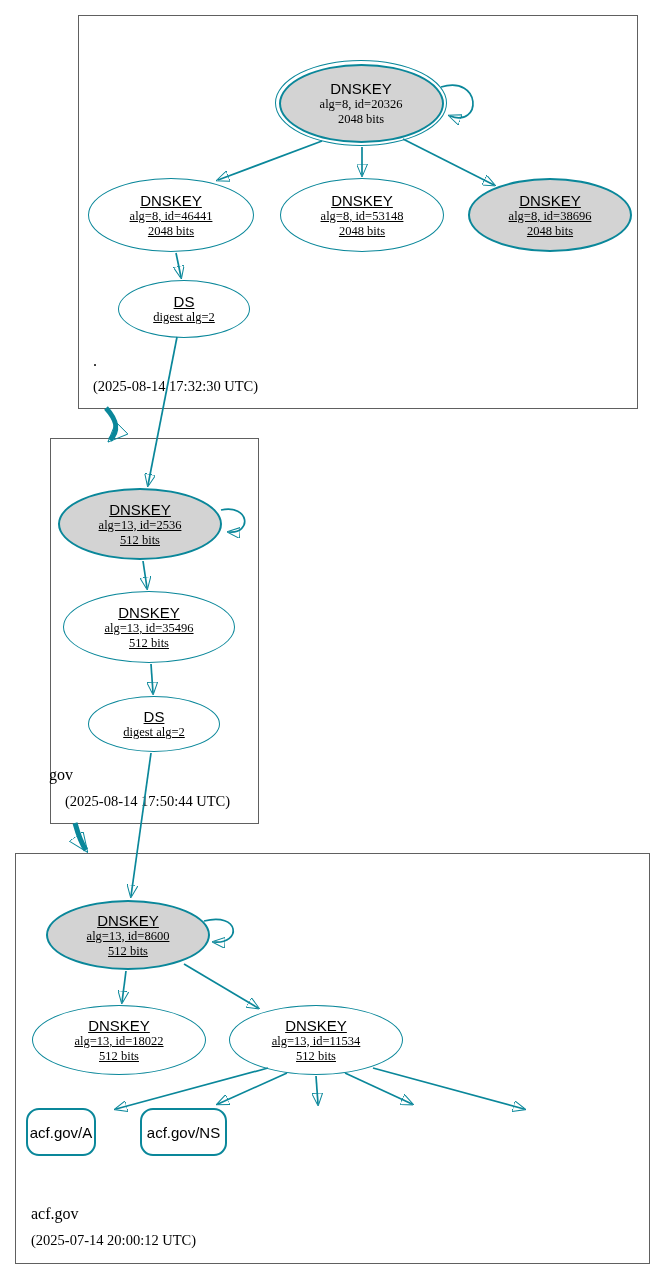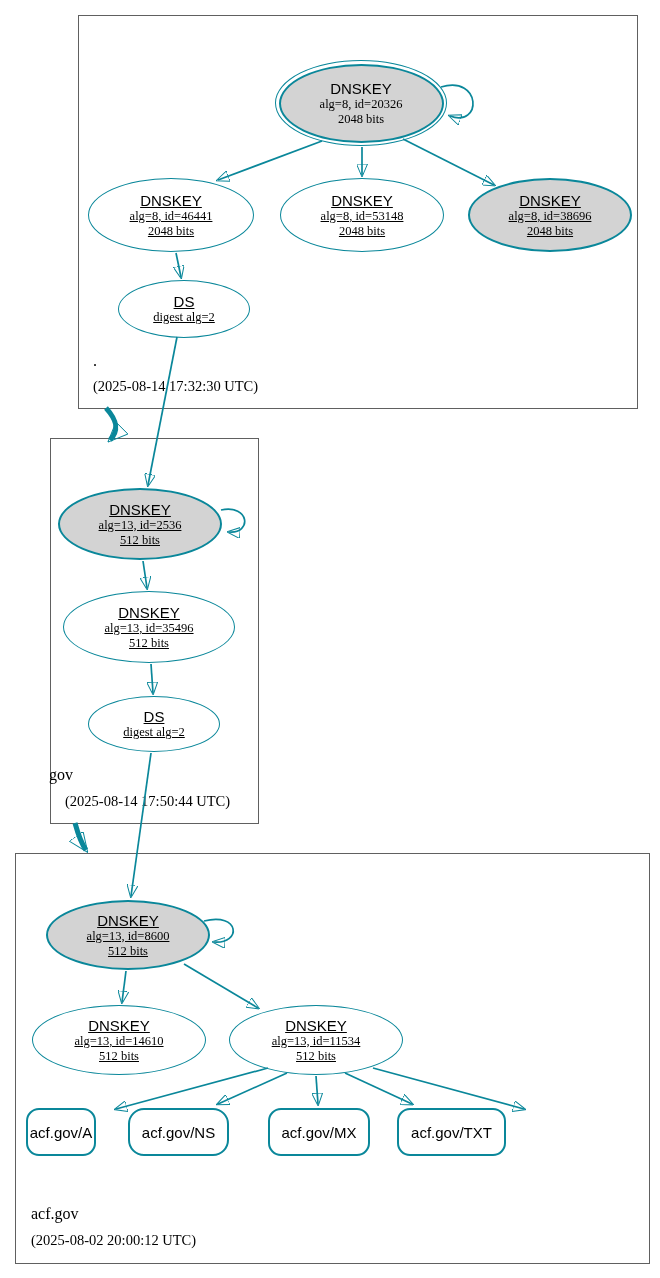--- a/index.html
+++ b/index.html
@@ -48,21 +48,21 @@
 
   <div class="zone-box" style="left:78px;top:15px;width:558px;height:392px;"></div>
   <div class="zone-box" style="left:50px;top:438px;width:207px;height:384px;"></div>
   <div class="zone-box" style="left:15px;top:853px;width:633px;height:409px;"></div>
 
   <div class="zone-name" style="left:93px;top:352px;">.</div>
   <div class="zone-ts" style="left:93px;top:378px;">(2025-08-14 17:32:30 UTC)</div>
   <div class="zone-name" style="left:49px;top:766px;">gov</div>
   <div class="zone-ts" style="left:65px;top:793px;">(2025-08-14 17:50:44 UTC)</div>
   <div class="zone-name" style="left:31px;top:1205px;">acf.gov</div>
-  <div class="zone-ts" style="left:31px;top:1232px;">(2025-08-02 20:00:12 UTC)</div>
+  <div class="zone-ts" style="left:31px;top:1232px;">(2025-07-14 20:00:12 UTC)</div>
 
   <div class="node double" style="left:275px;top:60px;width:172px;height:86px;">
     <div class="inner">
       <div class="node-title">DNSKEY</div>
       <div class="node-detail">alg=8, id=20326</div>
       <div class="node-detail">2048 bits</div>
     </div>
   </div>
   <div class="node" style="left:88px;top:178px;width:166px;height:74px;">
     <div class="node-title">DNSKEY</div>
@@ -99,33 +99,31 @@
     <div class="node-detail">digest alg=2</div>
   </div>
 
   <div class="node gray" style="left:46px;top:900px;width:164px;height:70px;">
     <div class="node-title">DNSKEY</div>
     <div class="node-detail">alg=13, id=8600</div>
     <div class="node-detail">512 bits</div>
   </div>
   <div class="node" style="left:32px;top:1005px;width:174px;height:70px;">
     <div class="node-title">DNSKEY</div>
-    <div class="node-detail">alg=13, id=14610</div>
+    <div class="node-detail">alg=13, id=18022</div>
     <div class="node-detail">512 bits</div>
   </div>
   <div class="node" style="left:229px;top:1005px;width:174px;height:70px;">
     <div class="node-title">DNSKEY</div>
     <div class="node-detail">alg=13, id=11534</div>
     <div class="node-detail">512 bits</div>
   </div>
 
   <div class="rrset" style="left:26px;top:1108px;width:70px;height:48px;">acf.gov/A</div>
-  <div class="rrset" style="left:128px;top:1108px;width:101px;height:48px;border-radius:16px;">acf.gov/NS</div>
-  <div class="rrset" style="left:268px;top:1108px;width:102px;height:48px;">acf.gov/MX</div>
-  <div class="rrset" style="left:397px;top:1108px;width:109px;height:48px;">acf.gov/TXT</div>
+  <div class="rrset" style="left:140px;top:1108px;width:87px;height:48px;">acf.gov/NS</div>
 
   <svg id="edges" width="660" height="1278" viewBox="0 0 660 1278">
     <defs>
       <marker id="arrow" markerUnits="userSpaceOnUse" markerWidth="13" markerHeight="11" viewBox="0 0 13 11" refX="11" refY="5.5" orient="auto">
         <path d="M0,0 L13,5.5 L0,11 z" fill="#0a879a"></path>
       </marker>
       <marker id="arrowBig" markerUnits="userSpaceOnUse" markerWidth="20" markerHeight="17" viewBox="0 0 20 17" refX="17" refY="8.5" orient="auto">
         <path d="M0,0 L20,8.5 L0,17 z" fill="#0a879a"></path>
       </marker>
     </defs>

